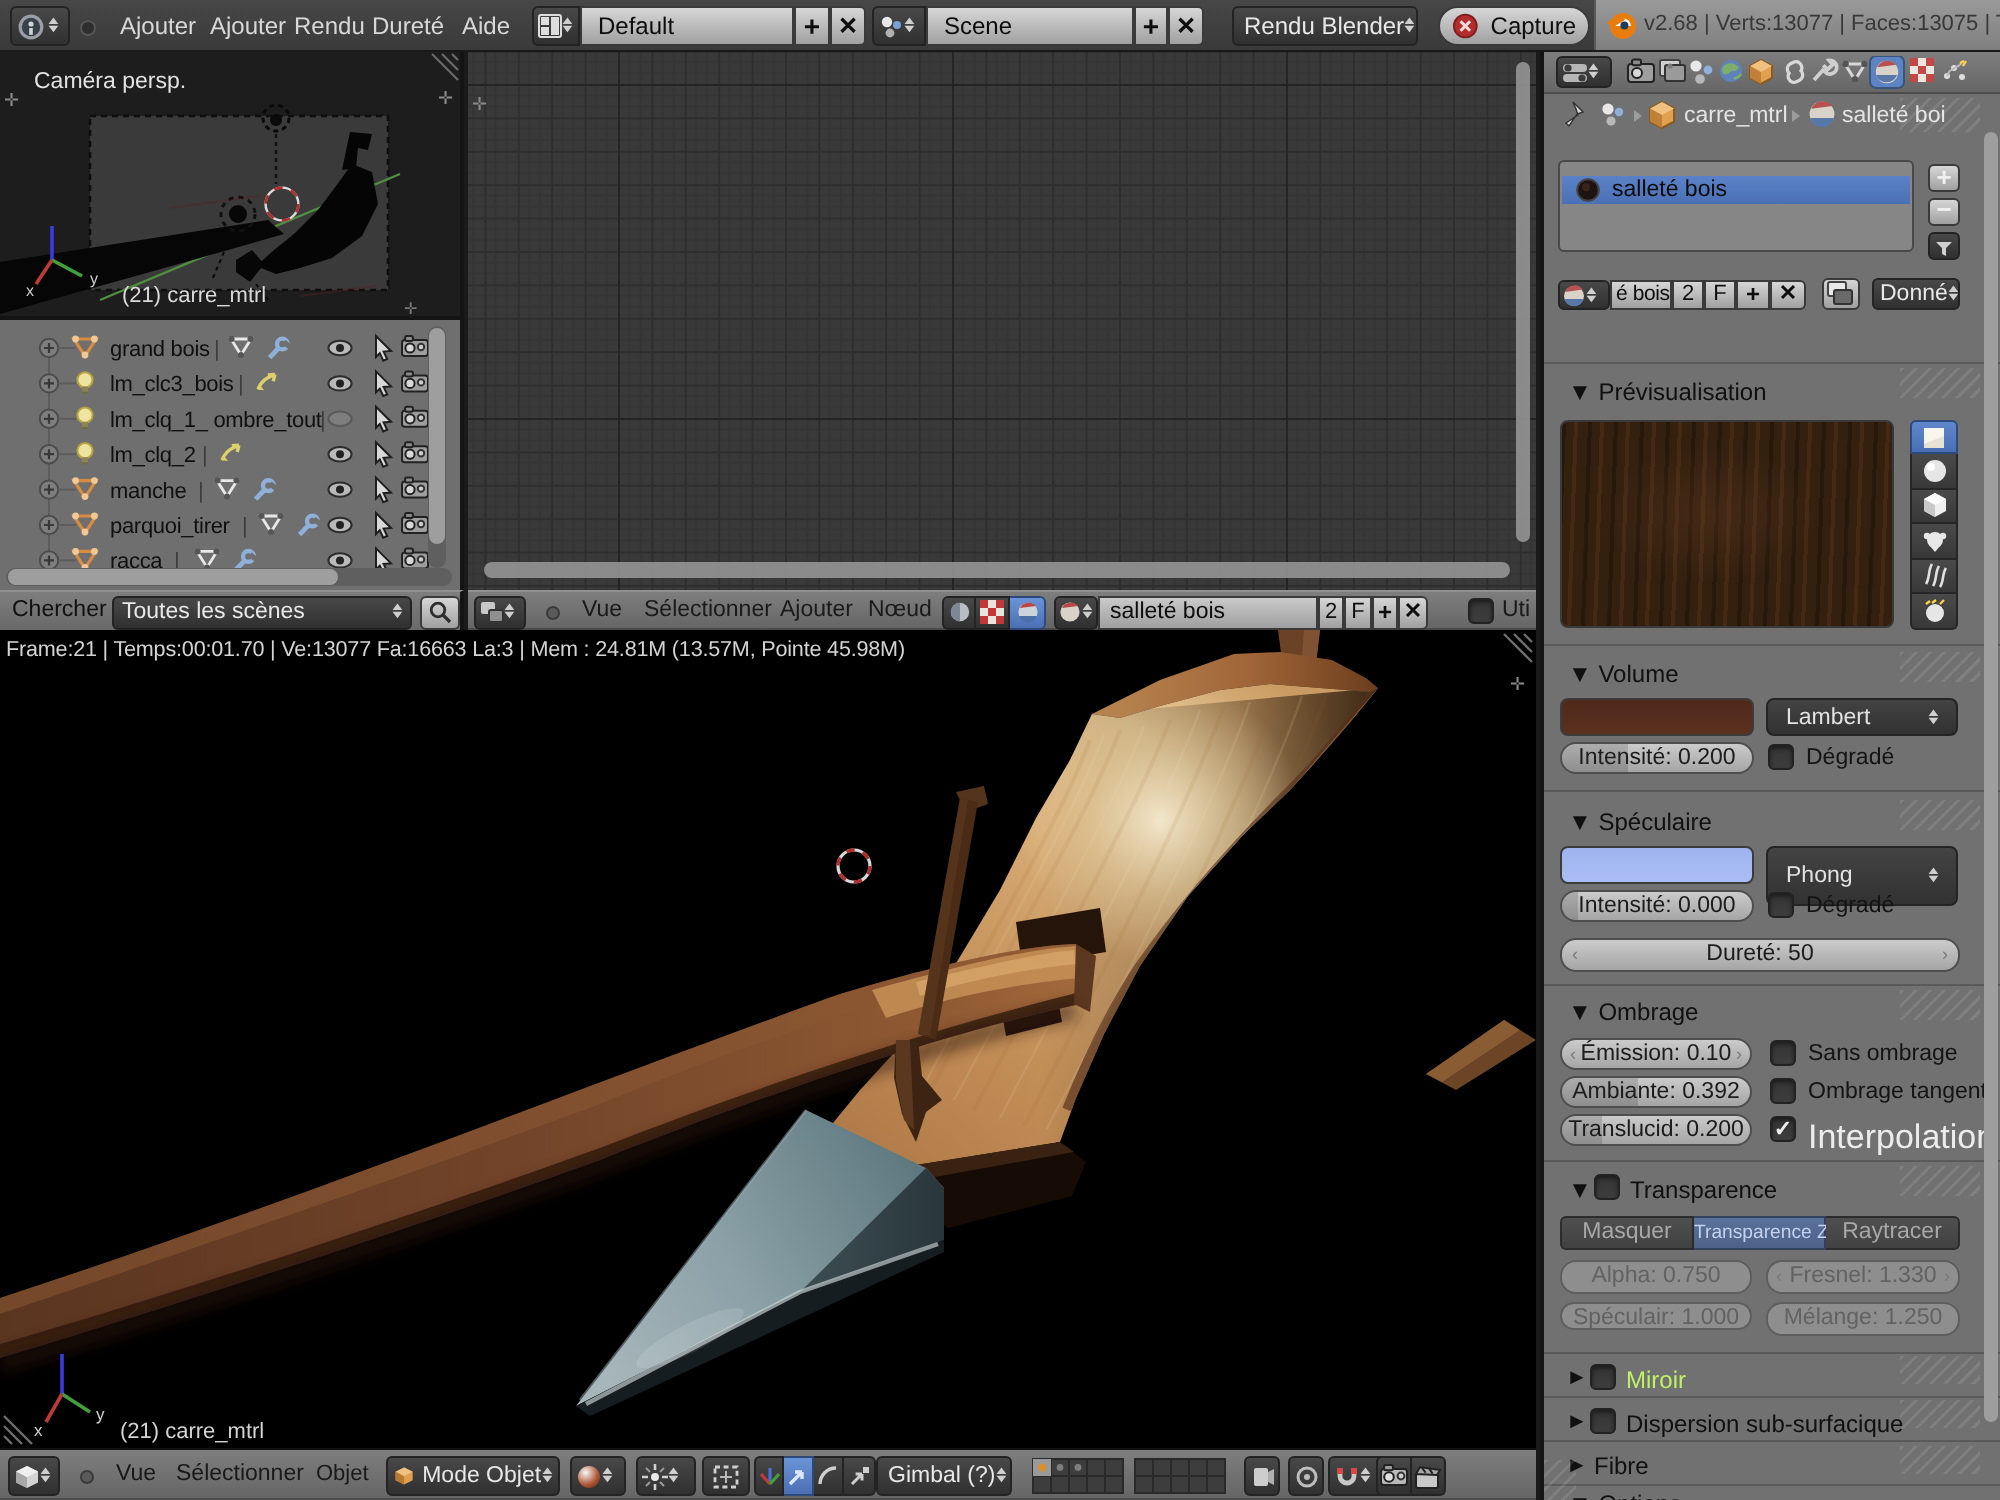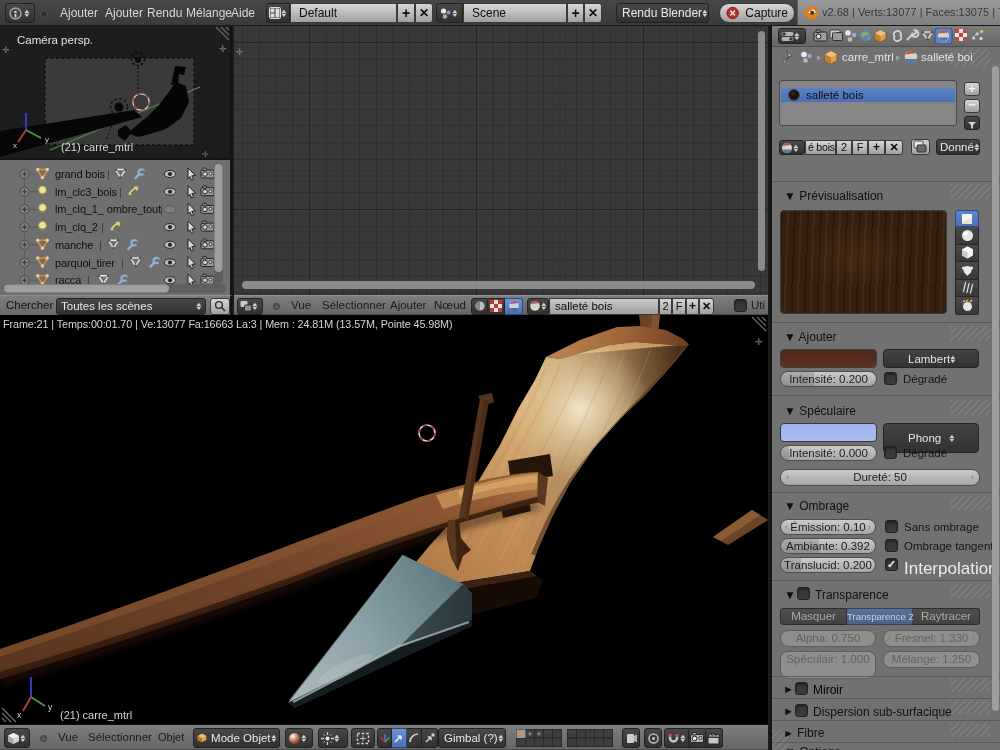--- a/index.html
+++ b/index.html
@@ -11,21 +11,21 @@
 .txt{color:#d8d8d8;font-size:12px}
 .row{display:flex;align-items:center}
 .updn{display:inline-flex;flex-direction:column;justify-content:center;line-height:4px;font-size:5.5px;color:#cfcfcf}
 .updn i{font-style:normal;transform:scaleX(1.5)}
 .cb{width:13px;height:13px;border-radius:3px;background:linear-gradient(#333,#3e3e3e);border:1px solid #222;box-shadow:inset 0 1px 2px rgba(0,0,0,.5)}
 .phead{color:#101010;font-size:12px}
 .hatch{background:repeating-linear-gradient(135deg,rgba(255,255,255,.10) 0 1.5px,transparent 1.5px 5px)}
 .pbt{width:24px;height:17.5px;background:linear-gradient(#4a4a4a,#383838);border:1px solid #262626;border-top:none;display:flex;align-items:center;justify-content:center}
 .sld{background:linear-gradient(#cbcbcb,#a5a5a5);border:1px solid #4e4e4e;border-radius:8px;color:#1c1c1c;font-size:11.5px;text-align:center;overflow:hidden}
 .sldd{background:#8e8e8e;border:1px solid #5e5e5e;border-radius:8px;color:#626262;font-size:11.5px;text-align:center}
-.ddk{background:linear-gradient(#434343,#323232);border:1px solid #242424;border-radius:8px;color:#e2e2e2;font-size:11.5px;display:flex;align-items:center;padding:0 24px}
+.ddk{background:linear-gradient(#434343,#323232);border:1px solid #242424;border-radius:8px;color:#e2e2e2;font-size:11.5px;display:flex;align-items:center;padding:0 9px}
 span,div{white-space:nowrap}
 </style></head>
 <body>
 
 <div class="abs" id="topbar" style="left:0;top:0;width:1000px;height:26px;background:linear-gradient(#474747,#3a3a3a);border-bottom:1px solid #191919">
  <div class="abs dk row" style="left:5px;top:3px;width:30px;height:20px;padding:0 2px">
   <svg width="15" height="15" viewBox="0 0 15 15">
         <circle cx="7.5" cy="7.5" r="6.2" fill="#9a9ea6"></circle>
         <circle cx="7.5" cy="7.5" r="4.6" fill="#3a4048"></circle>
         <circle cx="7.5" cy="6" r="1.3" fill="#cfd4da"></circle>
@@ -33,21 +33,21 @@
       </svg>
   <span class="updn" style="margin-left:1px">
         <i>▲</i>
         <i>▼</i>
       </span>
  </div>
  <div class="abs" style="left:40px;top:10px;width:8px;height:8px;border-radius:50%;background:#2e2e2e;border:1px solid #565656"></div>
  <span class="abs txt" style="left:60px;top:6px">Ajouter</span>
  <span class="abs txt" style="left:105px;top:6px">Ajouter</span>
  <span class="abs txt" style="left:147px;top:6px">Rendu</span>
- <span class="abs txt" style="left:186px;top:6px">Mélange</span>
+ <span class="abs txt" style="left:186px;top:6px">Dureté</span>
  <span class="abs txt" style="left:231px;top:6px">Aide</span>
 
  <div class="abs dk row" style="left:266px;top:3px;width:24px;height:20px;padding:0 2px;border-radius:3px 0 0 3px">
   <svg width="12" height="12" viewBox="0 0 12 12">
         <rect x="0.5" y="0.5" width="11" height="11" rx="1" fill="none" stroke="#ddd"></rect>
         <rect x="1.5" y="1.5" width="4" height="4" fill="#ddd"></rect>
         <rect x="1.5" y="6.5" width="4" height="4" fill="#ddd"></rect>
         <rect x="6.5" y="1.5" width="4" height="9" fill="#ddd"></rect>
       </svg>
   <span class="updn">
@@ -858,21 +858,21 @@
         </svg>
       </div>
   <div class="pbt" style="border-radius:0 0 3px 3px">
         <svg width="13" height="13" viewBox="0 0 13 13">
           <circle cx="6.5" cy="7.5" r="4.5" fill="#e6e6e6"></circle>
           <path d="M2 3l2-1.5M5 2.5L7 1M9 3l2-2" stroke="#ffd24a" stroke-width="1.2"></path>
         </svg>
       </div>
  </div>
  <div class="abs" style="left:0;top:296px;width:230px;height:1px;background:#5a5a5a"></div>
- <div class="abs phead" style="left:12px;top:304px">▼ Ajouter</div>
+ <div class="abs phead" style="left:12px;top:304px">▼ Volume</div>
  <div class="abs" style="left:8px;top:323px;width:97px;height:19px;border-radius:4px;border:1px solid #3c3c3c;background:linear-gradient(#4e281a,#5c3120)"></div>
  <div class="abs ddk" style="left:111px;top:323px;width:96px;height:19px;border-radius:4px">Lambert<span class="updn" style="margin-left:auto">
         <i>▲</i>
         <i>▼</i>
       </span></div>
  <div class="abs sld" style="left:8px;top:345px;width:97px;height:16px;line-height:14px"><div class="abs" style="left:0;top:0;width:33px;height:16px;background:rgba(40,40,40,.18)"></div>Intensité: 0.200</div>
  <div class="abs cb" style="left:112px;top:346px"></div>
  <span class="abs" style="left:131px;top:347px;font-size:11.5px;color:#141414">Dégradé</span>
  <div class="abs" style="left:0;top:369px;width:230px;height:1px;background:#5a5a5a"></div>
  <div class="abs phead" style="left:12px;top:378px">▼ Spéculaire</div>
@@ -900,26 +900,26 @@
  <div class="abs phead" style="left:12px;top:562px">▼</div>
  <div class="abs cb" style="left:25px;top:561px"></div>
  <span class="abs" style="left:43px;top:562px;font-size:12px;color:#101010">Transparence</span>
  <div class="abs row" style="left:8px;top:582px;width:200px;height:17px;font-size:11.5px">
   <div style="width:67px;height:17px;background:linear-gradient(#4f4f4f,#414141);border:1px solid #2c2c2c;border-radius:3px 0 0 3px;color:#a8a8a8;text-align:center;line-height:15px">Masquer</div>
   <div style="width:66px;height:17px;background:linear-gradient(#5a7199,#4e6289);border:1px solid #32415c;border-left:none;color:#c3d2ee;text-align:center;line-height:16px;font-size:9.6px">Transparence Z</div>
   <div style="width:67px;height:17px;background:linear-gradient(#4f4f4f,#414141);border:1px solid #2c2c2c;border-left:none;border-radius:0 3px 3px 0;color:#a8a8a8;text-align:center;line-height:15px">Raytracer</div>
  </div>
  <div class="abs sldd" style="left:8px;top:604px;width:96px;height:17px;line-height:15px">Alpha: 0.750</div>
  <div class="abs sldd" style="left:111px;top:604px;width:97px;height:17px;line-height:15px">Fresnel: 1.330<span class="abs" style="left:4px;top:0;color:#777;font-size:9px">‹</span><span class="abs" style="right:4px;top:0;color:#777;font-size:9px">›</span></div>
- <div class="abs sldd" style="left:8px;top:625px;width:96px;height:28px;line-height:15px">Spéculair: 1.000</div>
+ <div class="abs sldd" style="left:8px;top:625px;width:96px;height:14px;line-height:15px">Spéculair: 1.000</div>
  <div class="abs sldd" style="left:111px;top:625px;width:97px;height:17px;line-height:15px">Mélange: 1.250</div>
  <div class="abs" style="left:0;top:650px;width:230px;height:1px;background:#5a5a5a"></div>
  <div class="abs phead" style="left:11px;top:657px;font-size:11px">►</div>
  <div class="abs cb" style="left:23px;top:656px"></div>
- <span class="abs" style="left:41px;top:657px;font-size:12px;color:#000000">Miroir</span>
+ <span class="abs" style="left:41px;top:657px;font-size:12px;color:#bef264">Miroir</span>
  <div class="abs" style="left:0;top:672px;width:230px;height:1px;background:#5a5a5a"></div>
  <div class="abs phead" style="left:11px;top:679px;font-size:11px">►</div>
  <div class="abs cb" style="left:23px;top:678px"></div>
  <span class="abs" style="left:41px;top:679px;font-size:12px;color:#101010">Dispersion sub-surfacique</span>
  <div class="abs" style="left:0;top:694px;width:230px;height:1px;background:#5a5a5a"></div>
  <div class="abs phead" style="left:11px;top:701px;font-size:11px">►</div>
  <span class="abs" style="left:25px;top:700px;font-size:12px;color:#101010">Fibre</span>
  <div class="abs" style="left:0;top:716px;width:230px;height:1px;background:#5a5a5a"></div>
  <div class="abs phead" style="left:12px;top:719px">▼ Options</div>
  <div class="abs hatch" style="left:178px;top:23px;width:40px;height:17px"></div>

